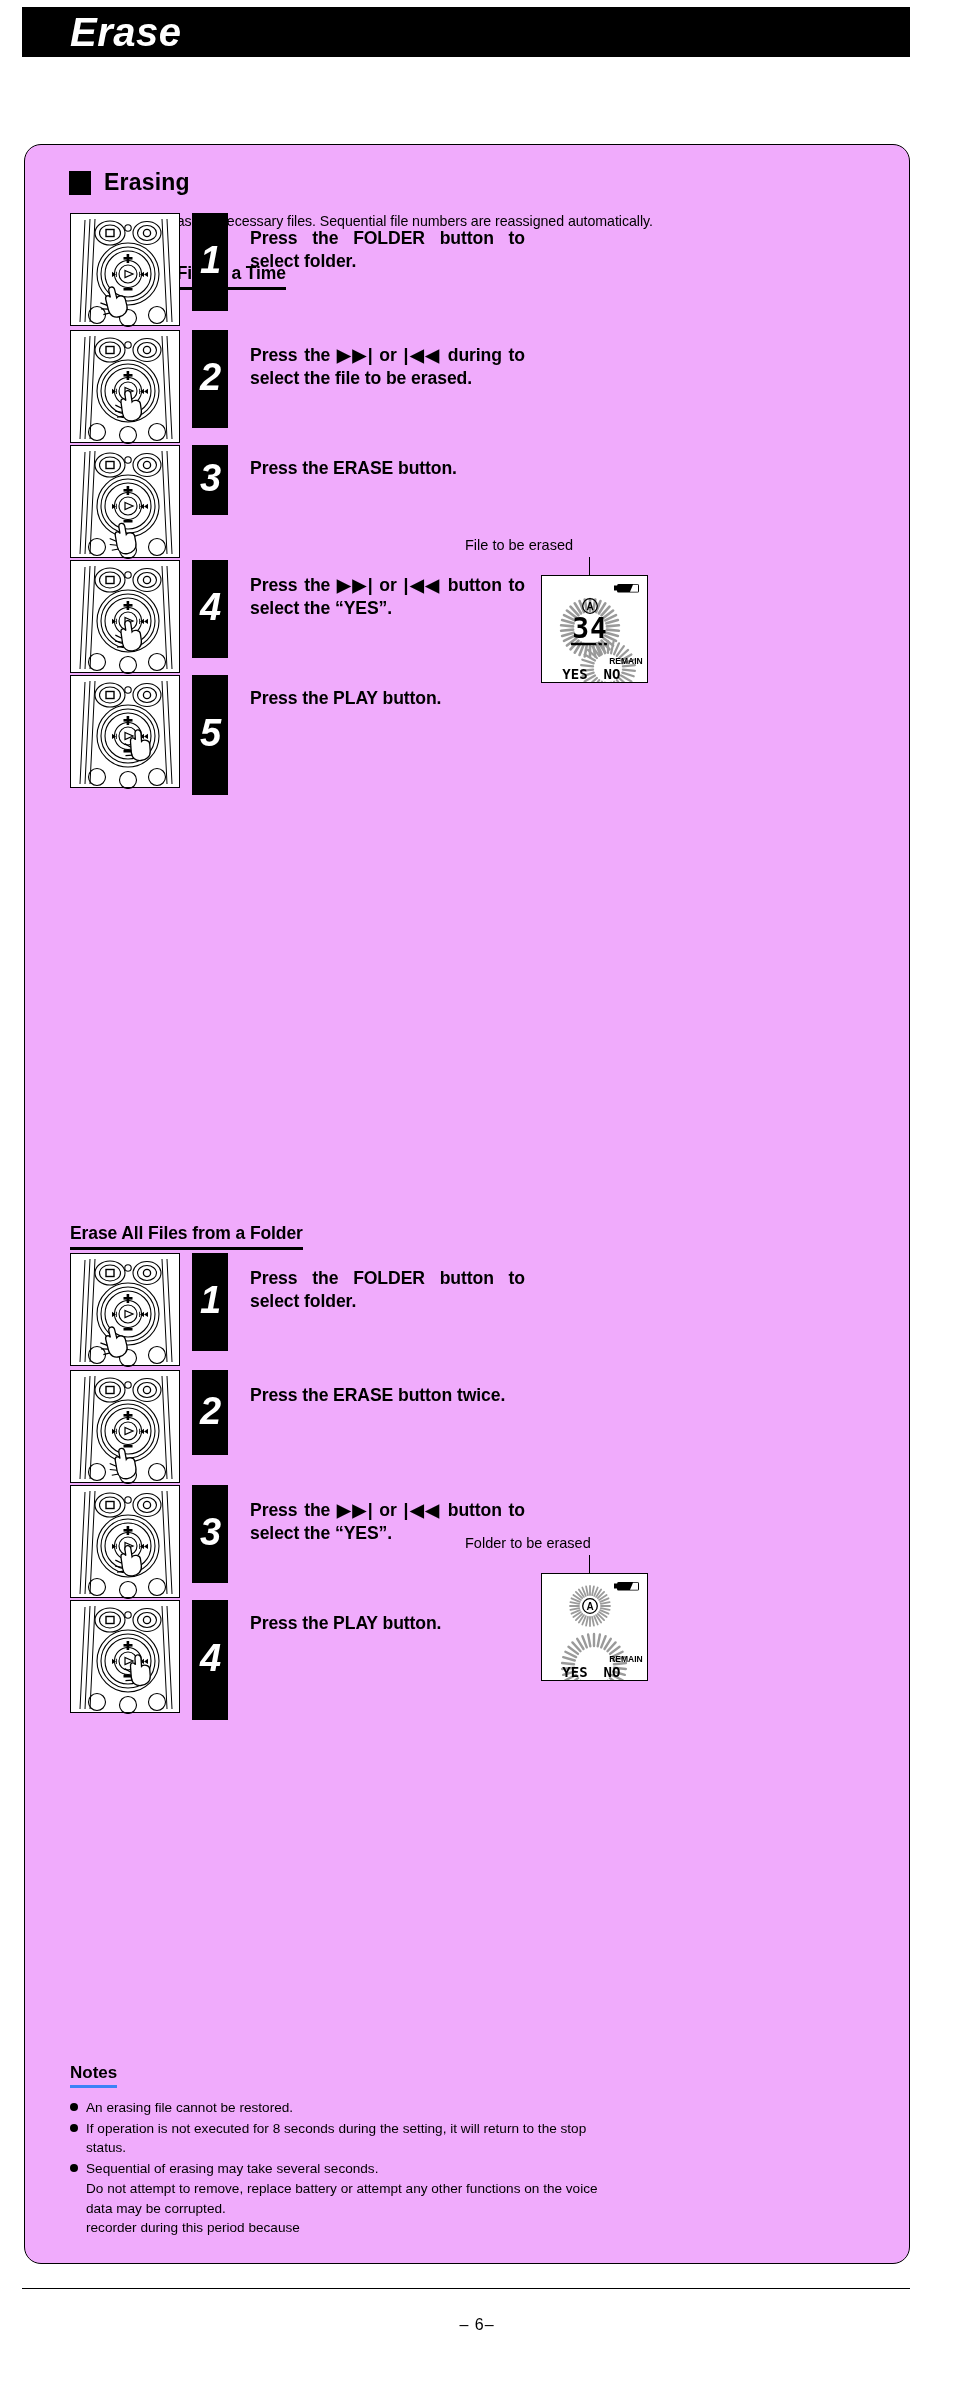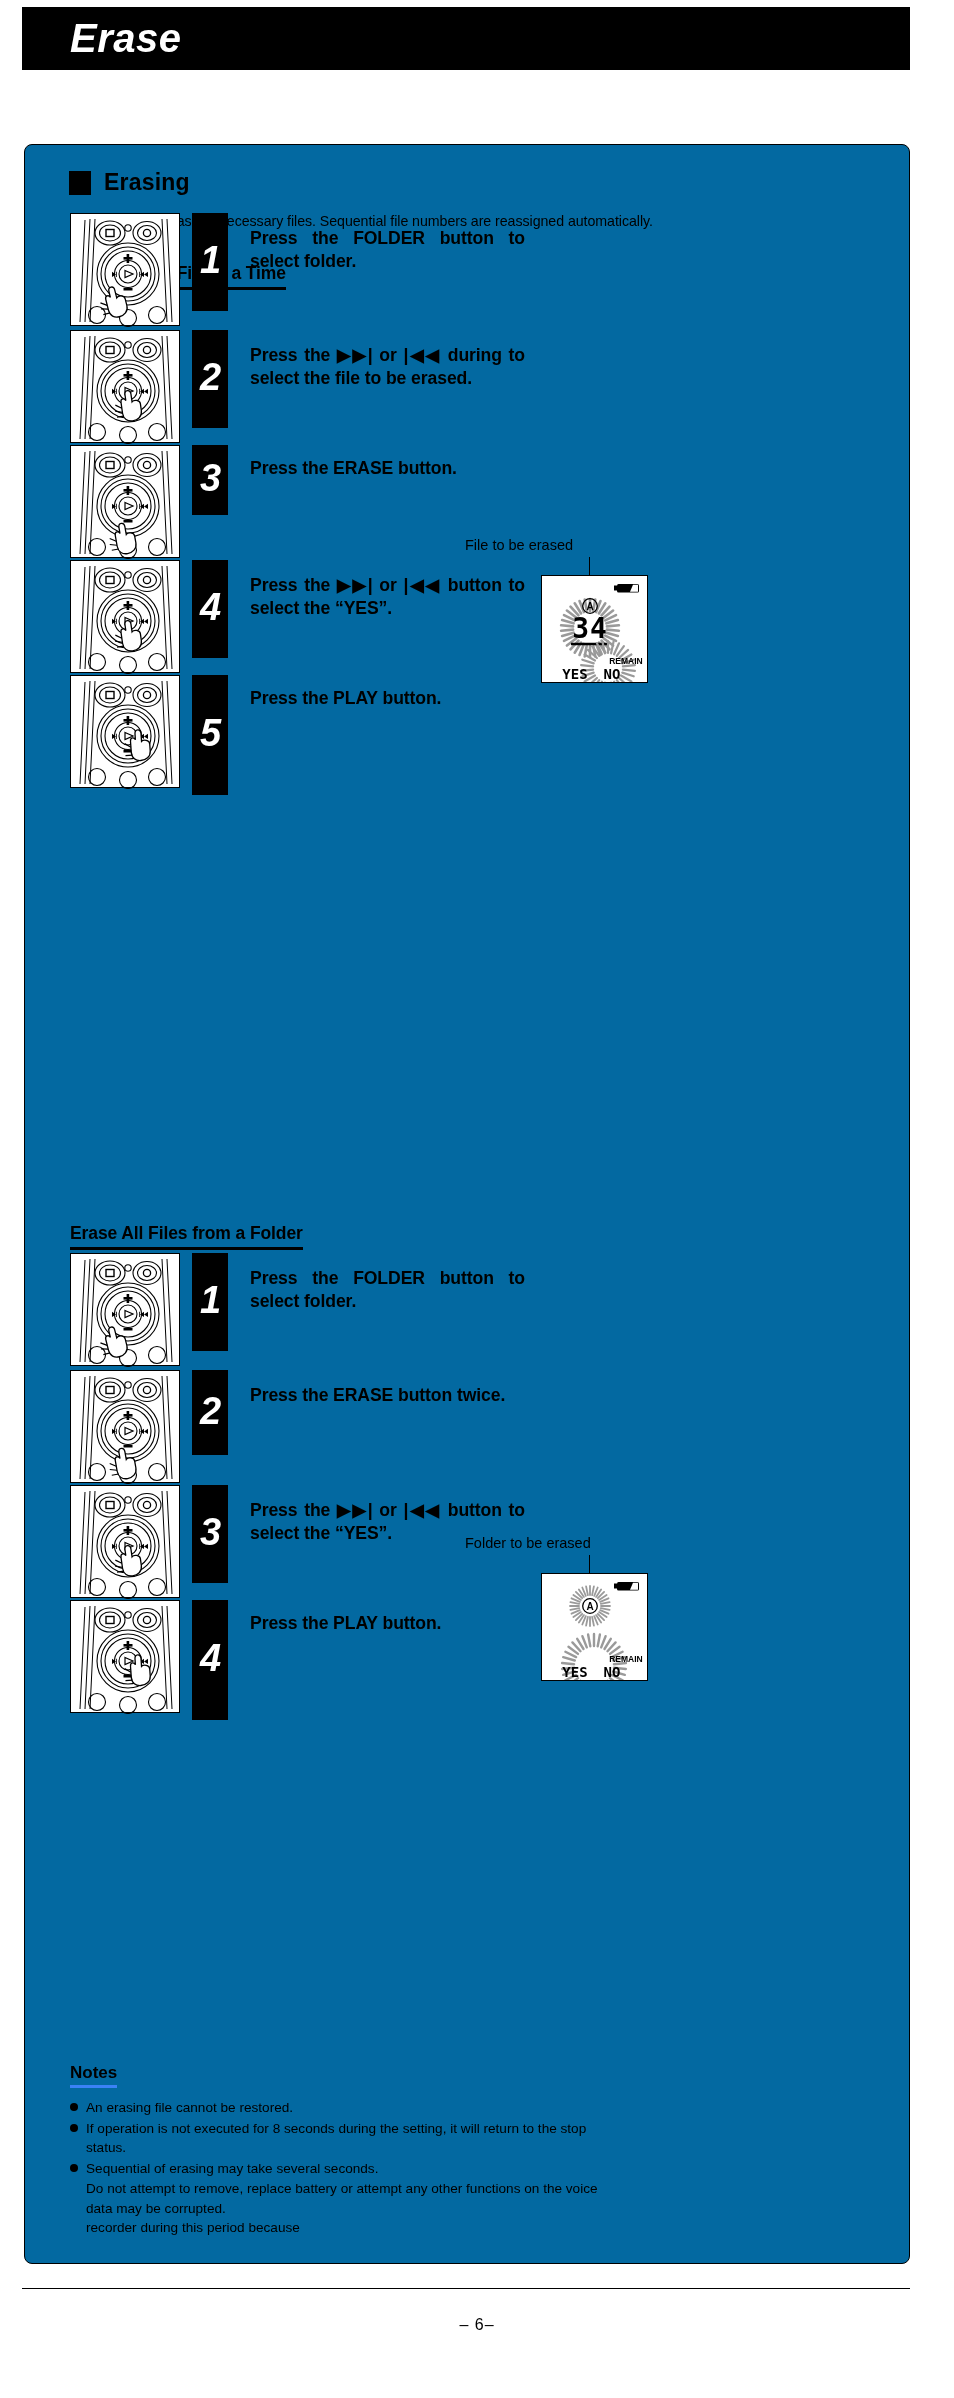--- a/index.html
+++ b/index.html
@@ -15,21 +15,21 @@
     color: #000;
     overflow: hidden;
   }
 
   
   .banner {
     position: absolute;
     left: 22px;
     top: 7px;
     width: 888px;
-    height: 63px;
+    height: 50px;
     background: #000000;
     display: flex;
     align-items: center;
   }
   .banner-title {
     color: #ffffff;
     font-size: 40px;
     font-weight: bold;
     font-style: italic;
     letter-spacing: 0.5px;
@@ -38,23 +38,23 @@
   }
 
   
   .card {
     position: absolute;
     left: 24px;
     top: 144px;
     width: 886px;
     height: 2120px;
     border: 1.5px solid #000;
-    border-radius: 8px;
+    border-radius: 17px;
     box-sizing: border-box;
-    background: #0369a1;
+    background: #f0abfc;
   }
 
   
   .sec-head {
     position: absolute;
     left: 44px;
     top: 24px;
     display: flex;
     align-items: center;
   }

